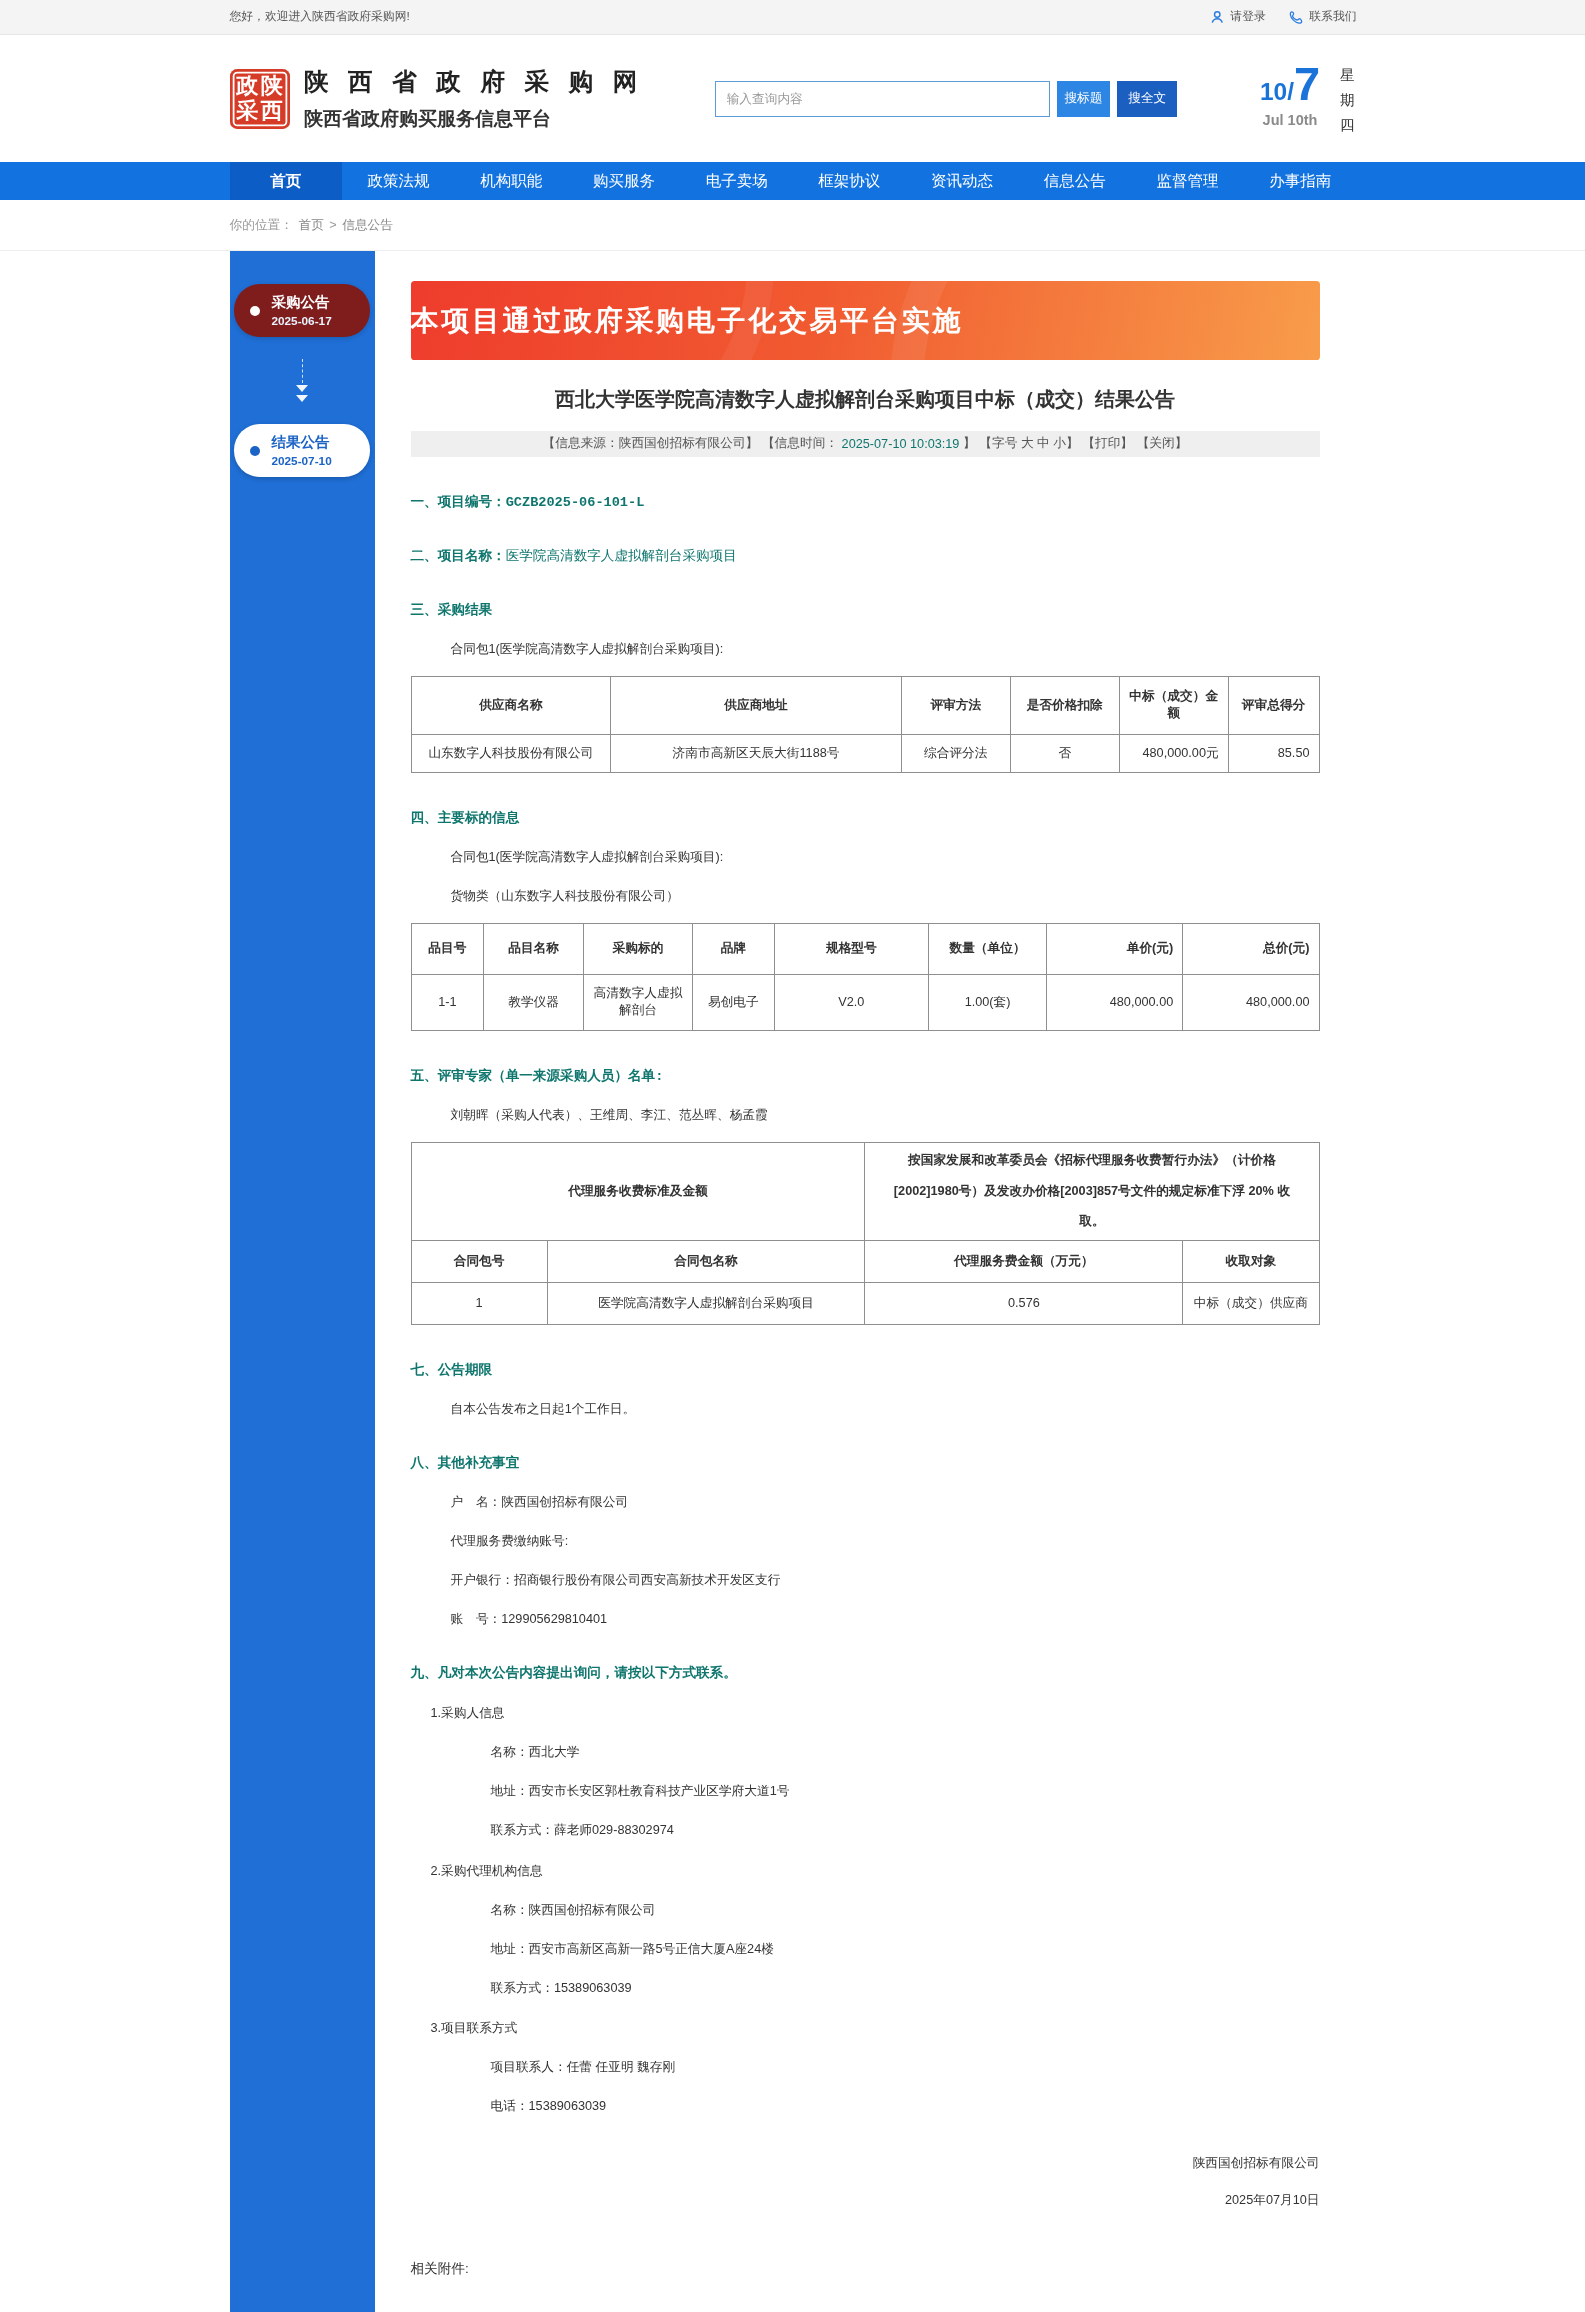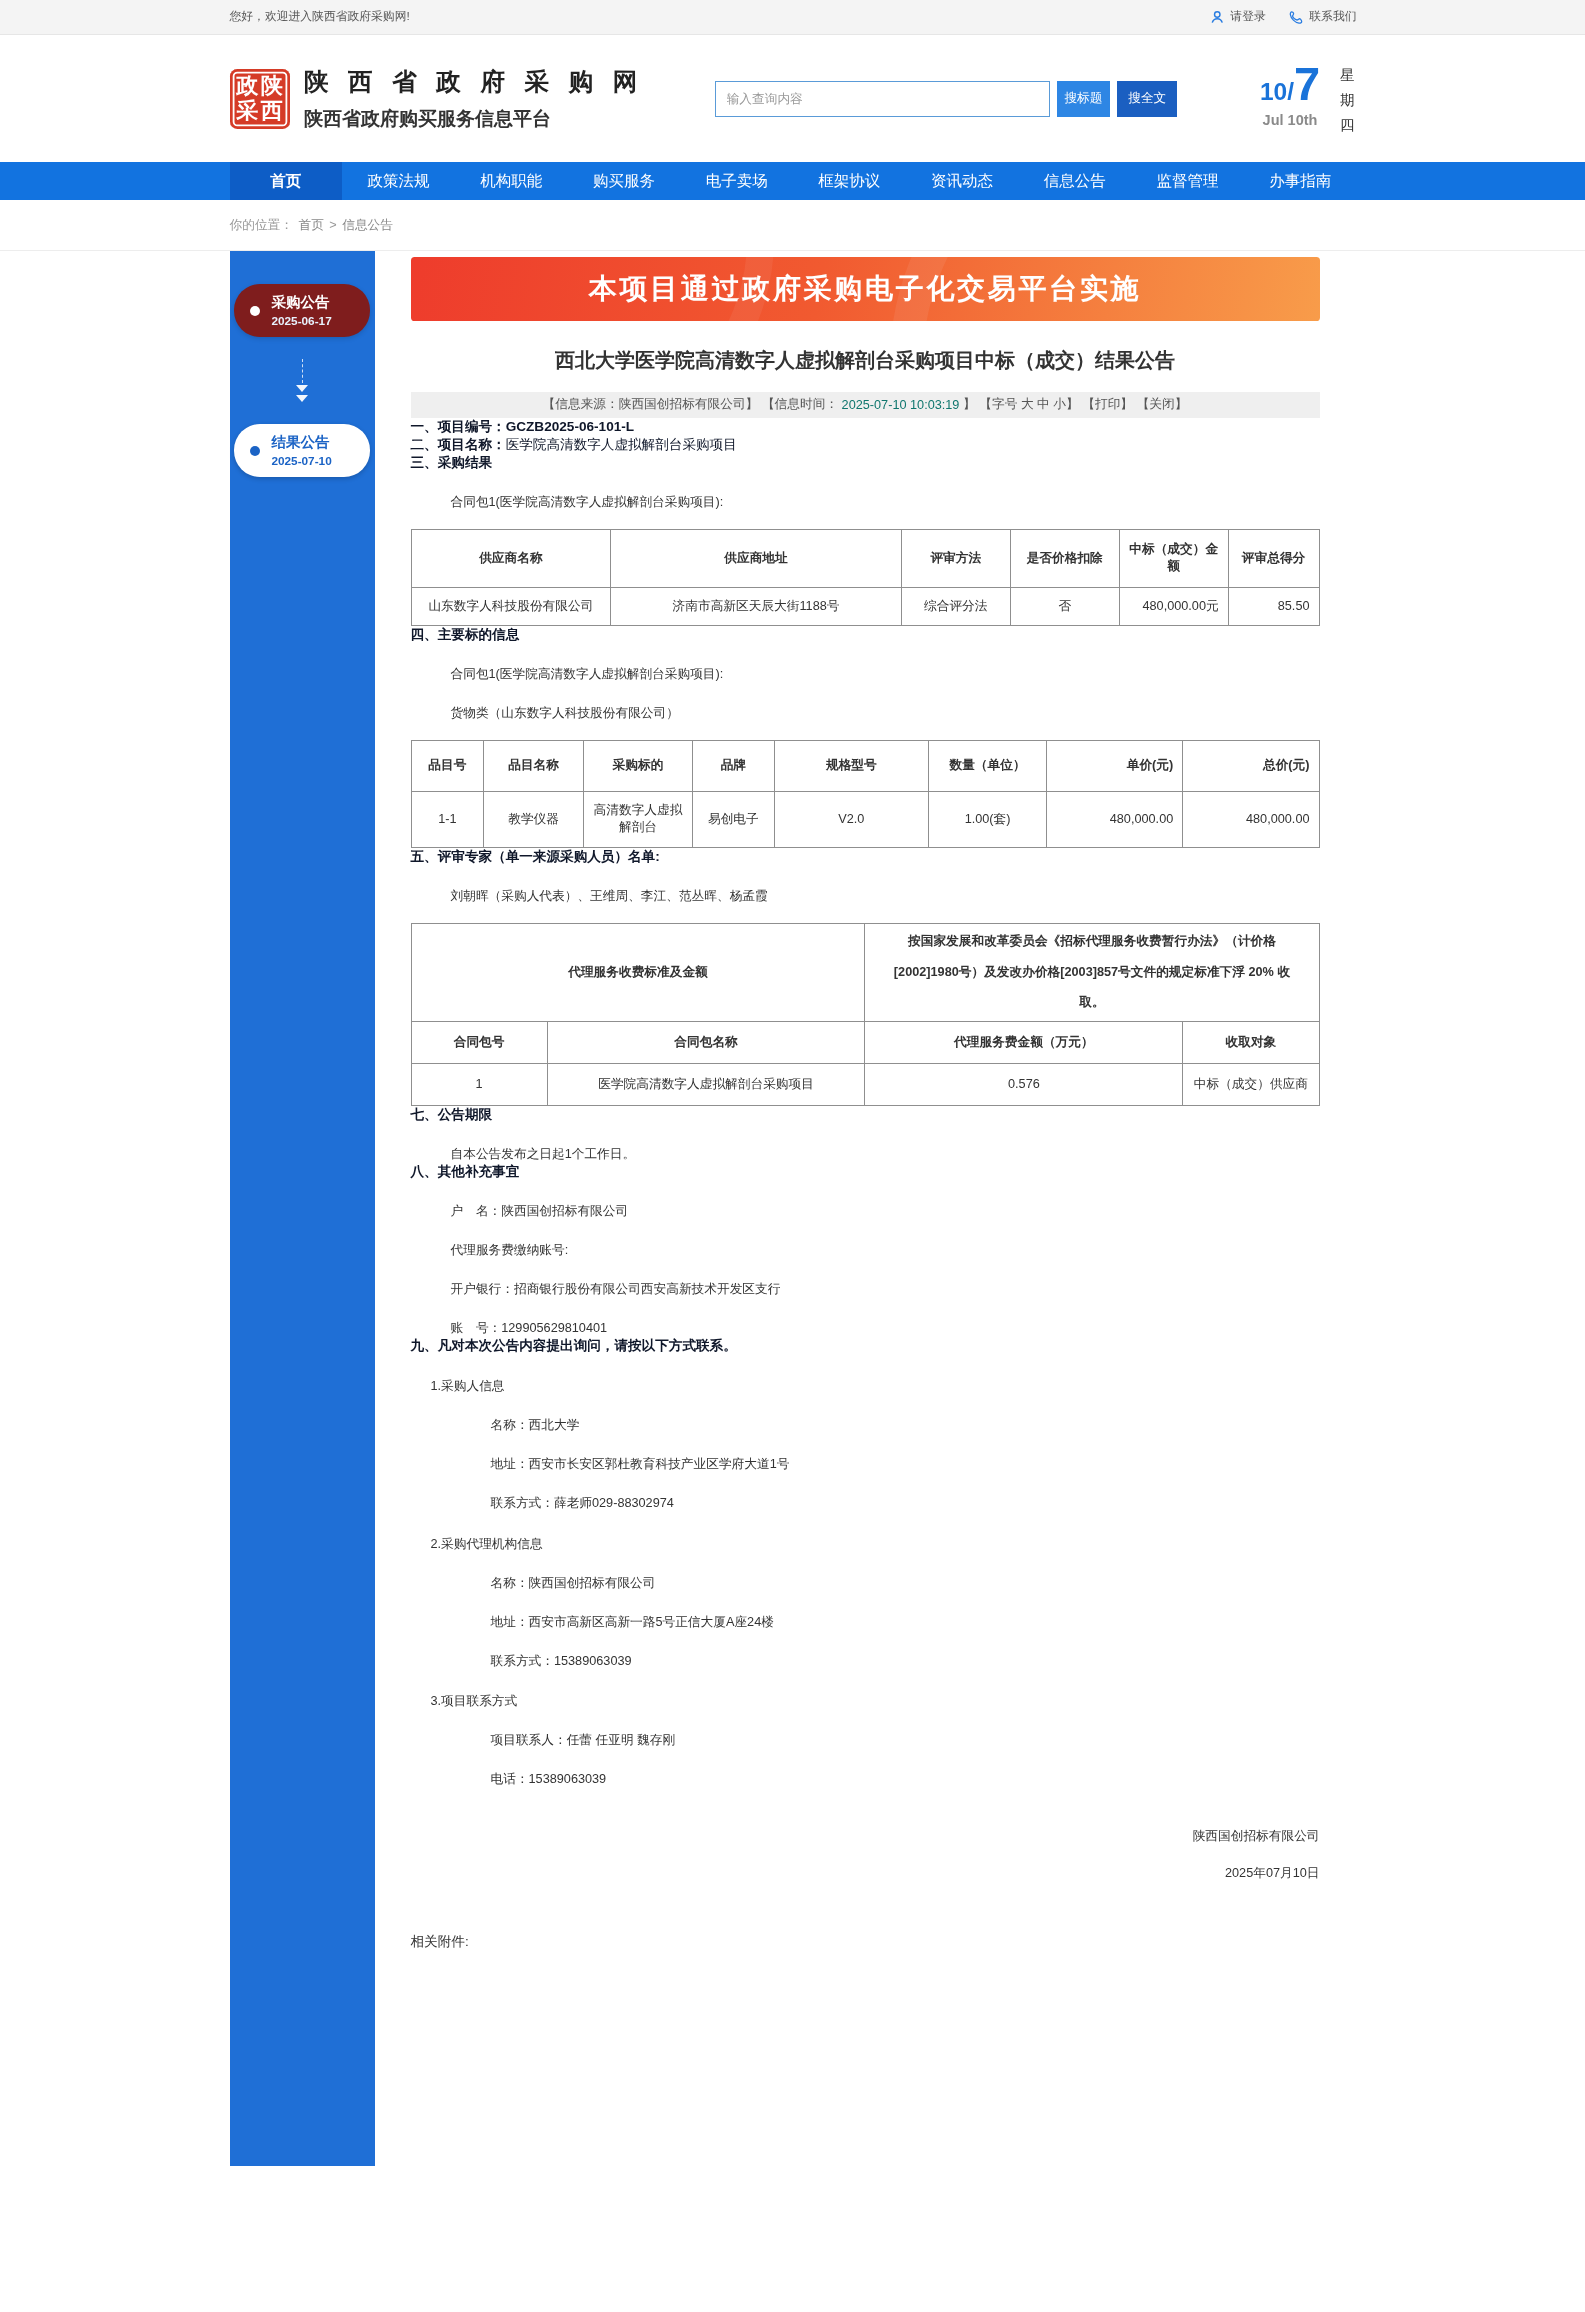--- a/index.html
+++ b/index.html
@@ -58,30 +58,30 @@
   .pill-white { background:#fff; box-shadow:0 1.8px 5.5px rgba(0,0,0,.2); }
   .pill-white .dot { background:#1b63c5; }
   .pill-white .t1 { color:#1b63c5; font-size:14.5px; font-weight:bold; }
   .pill-white .t2 { color:#1b63c5; font-size:11.8px; font-weight:bold; margin-top:2.7px; }
   .flow-arrow { height:87px; display:flex; flex-direction:column; align-items:center; justify-content:center; }
   .dash-line { width:0; height:23.6px; border-left:1.8px dashed #cfe0f5; }
   .chev { width:0; height:0; border-left:6.4px solid transparent; border-right:6.4px solid transparent; border-top:7.3px solid #f2f7fd; margin-top:2.7px; }
 
   .main { width:909px; margin-left:36px; padding-bottom:55px; }
 
-  .banner { margin-top:6px; height:64px; border-radius:3.6px; background:linear-gradient(100deg,#ee3c2c 0%,#f15a30 45%,#f89c4a 100%); position:relative; overflow:hidden; display:flex; align-items:center; justify-content:center; }
+  .banner { margin-top:30px; height:79px; border-radius:3.6px; background:linear-gradient(100deg,#ee3c2c 0%,#f15a30 45%,#f89c4a 100%); position:relative; overflow:hidden; display:flex; align-items:center; justify-content:flex-start; }
   .banner:before { content:""; position:absolute; width:382px; height:382px; border-radius:50%; border:27px solid rgba(255,255,255,.06); left:-73px; top:-236px; }
   .banner:after { content:""; position:absolute; width:473px; height:473px; border-radius:50%; border:33px solid rgba(255,255,255,.07); right:-109px; top:-164px; }
   .banner span { color:#fff; font-size:28px; font-weight:bold; letter-spacing:2.7px; z-index:1; }
 
   .art-title { margin-top:25.5px; text-align:center; font-size:20px; font-weight:bold; color:#333; }
   .meta-bar { margin-top:18px; height:26px; background:#efefef; display:flex; align-items:center; justify-content:center; font-size:12.7px; color:#555; gap:3.6px; }
   .meta-bar .red { color:#0f766e; }
 
-  .sec-h { font-size:13.6px; font-weight:bold; color:#0f172a; }
+  .sec-h { margin-top:36px; font-size:13.6px; font-weight:bold; color:#0f766e;font-family:Liberation Mono, monospace; }
   .sec-h .val-b { font-weight:bold; }
   .sec-h .val-n { font-weight:normal; }
   .indent1 { margin-top:23.6px; margin-left:20px; font-size:12.7px; color:#333; }
   .indent2 { margin-top:22px; margin-left:40px; font-size:12.7px; color:#333; }
   .indent3 { margin-top:22px; margin-left:80px; font-size:12.7px; color:#333; }
 
   table { border-collapse:collapse; width:100%; margin-top:18px; }
   th, td { border:0.9px solid #8f8f8f; font-size:12.7px; color:#333; text-align:center; padding:7.3px 9px; font-weight:normal; }
   th { font-weight:bold; }
   .tbl1 th { height:58px; }

